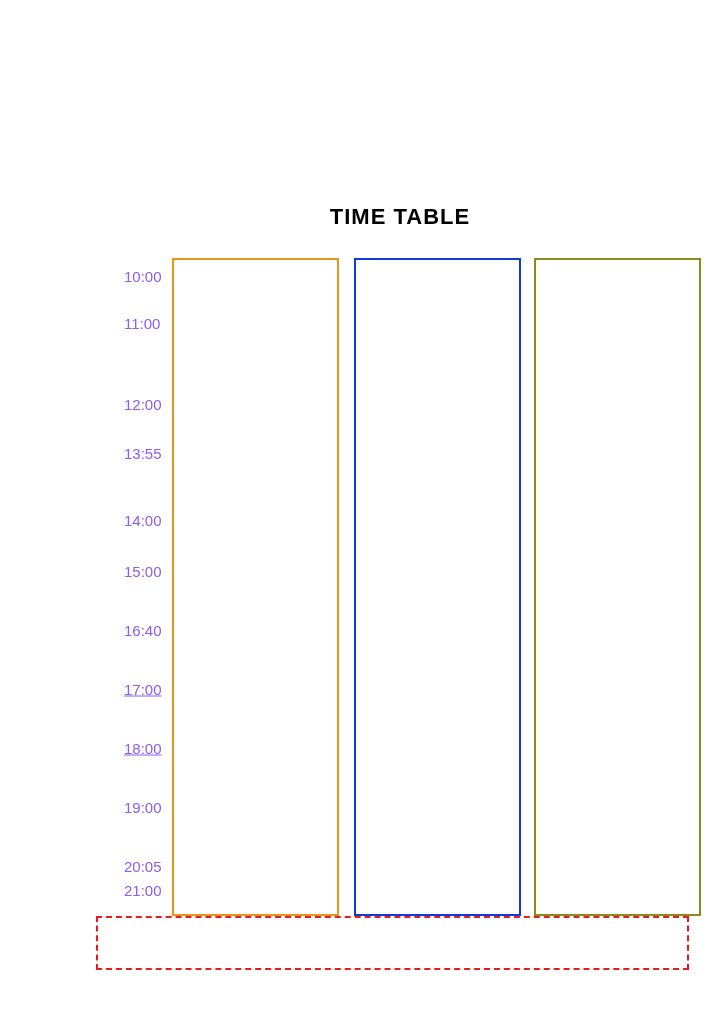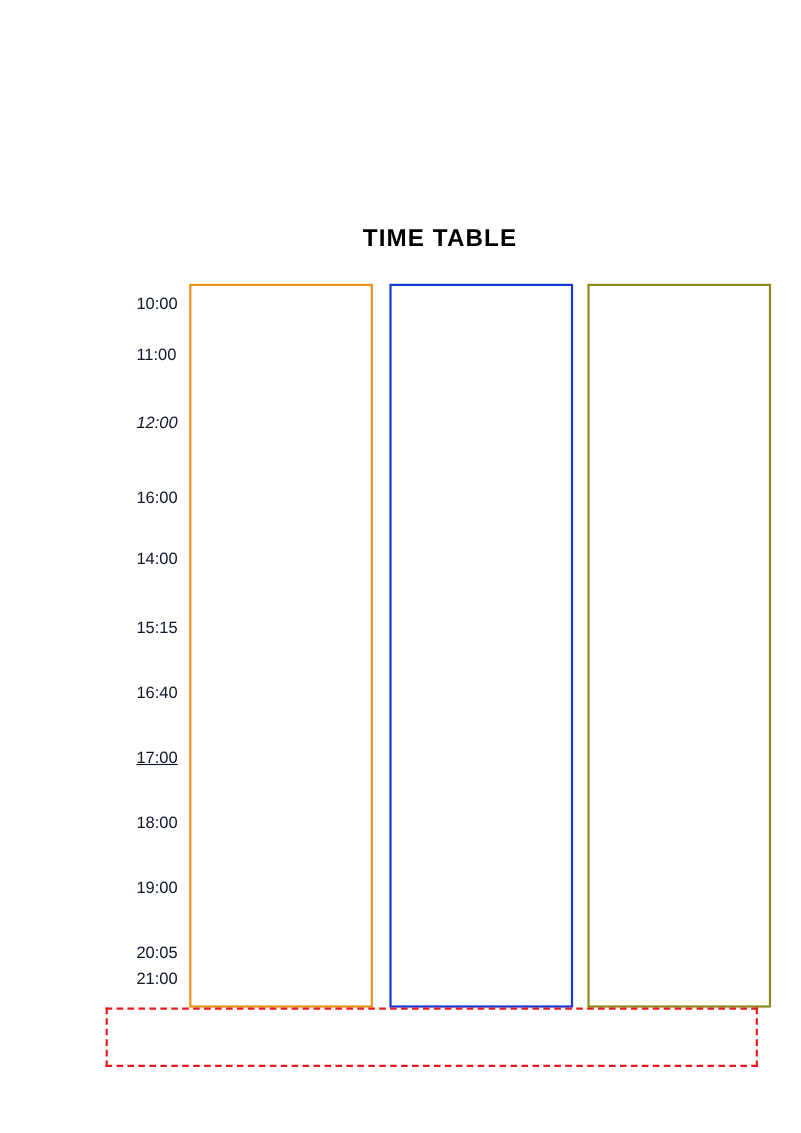--- a/index.html
+++ b/index.html
@@ -26,21 +26,21 @@
       color: #000000;
     }
     .time-labels {
       position: absolute;
       left: 76px;
       top: 216px;
     }
     .time-label {
       position: absolute;
       font-size: 15px;
-      color: #0f172a;
+      color: #8b5cf6;
       white-space: nowrap;
       transform: translateY(-50%);
     }
     .columns {
       position: absolute;
       top: 210px;
       left: 124px;
     }
     .column {
       position: absolute;
@@ -72,27 +72,27 @@
     }
   </style>
 </head>
 <body>
 
 <div class="title">TIME TABLE</div>
 
 <div class="time-labels">
   <div class="time-label" style="top:12px;">10:00</div>
   <div class="time-label" style="top:59px;">11:00</div>
-  <div class="time-label" style="top:121px;font-style:italic;">12:00</div>
-  <div class="time-label" style="top:189px;">16:00</div>
-  <div class="time-label" style="top:244px;">14:00</div>
-  <div class="time-label" style="top:307px;">15:15</div>
+  <div class="time-label" style="top:140px;">12:00</div>
+  <div class="time-label" style="top:189px;">13:55</div>
+  <div class="time-label" style="top:256px;">14:00</div>
+  <div class="time-label" style="top:307px;">15:00</div>
   <div class="time-label" style="top:366px;">16:40</div>
   <div class="time-label" style="top:425px;text-decoration:underline;">17:00</div>
-  <div class="time-label" style="top:484px;">18:00</div>
+  <div class="time-label" style="top:484px;text-decoration:underline;">18:00</div>
   <div class="time-label" style="top:543px;">19:00</div>
   <div class="time-label" style="top:602px;">20:05</div>
   <div class="time-label" style="top:626px;">21:00</div>
 </div>
 
 <div class="columns">
   <div class="column column-1"></div>
   <div class="column column-2"></div>
   <div class="column column-3"></div>
 </div>

